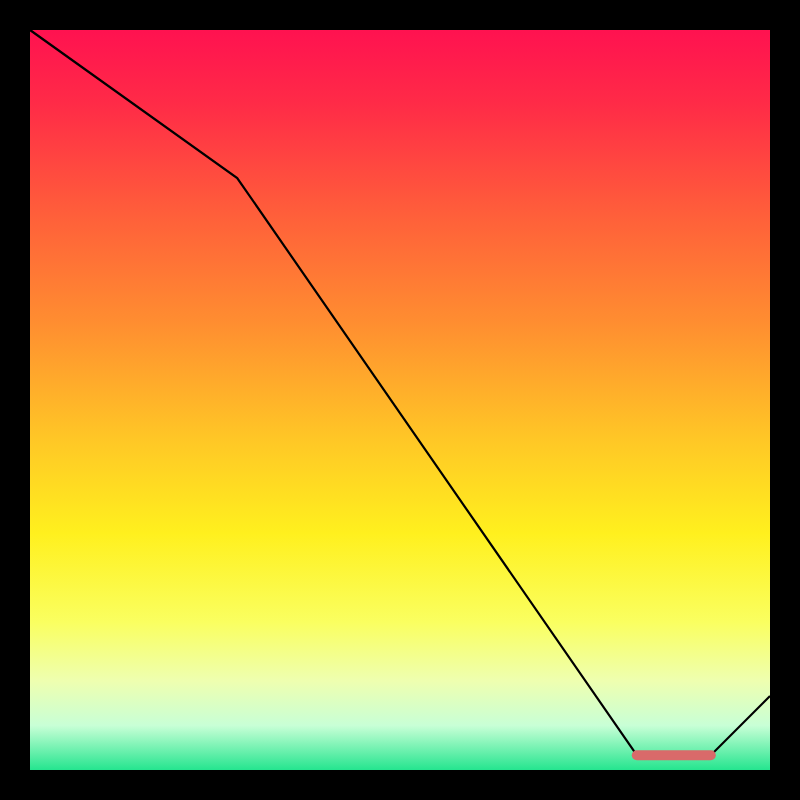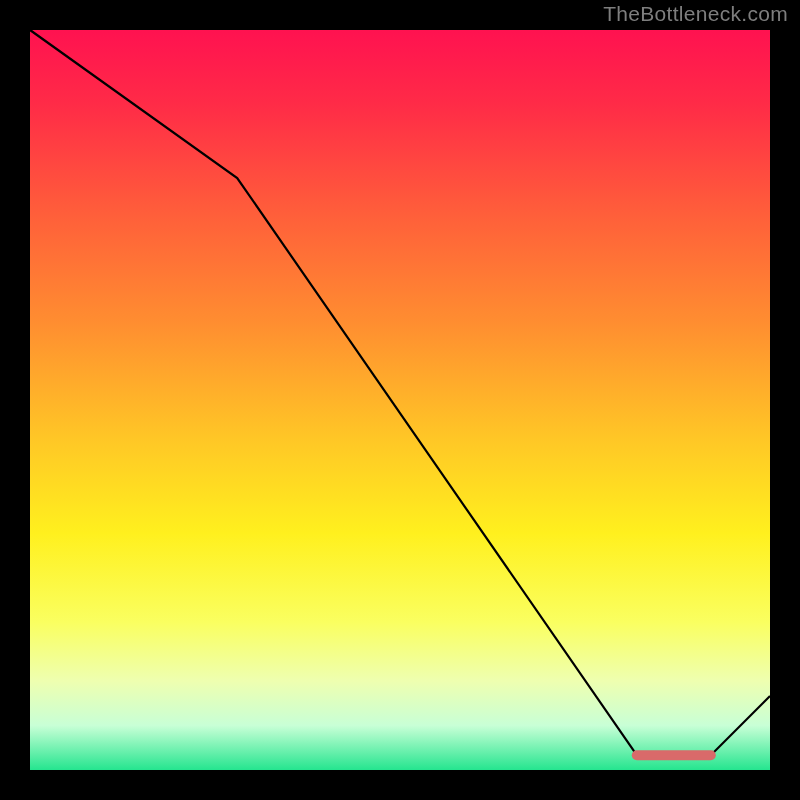--- a/index.html
+++ b/index.html
@@ -27,21 +27,20 @@
     font-weight: 500;
   }
   svg {
     display: block;
   }
 </style>
 </head>
 <body>
 
 <div class="container">
-  <div class="attribution">TheBottleneck.com</div>
   <svg id="chart-svg" width="800" height="800">
     <defs>
       <linearGradient id="bg-grad" x1="0" y1="0" x2="0" y2="1">
           <stop offset="0%" stop-color="#ff1250"></stop>
           <stop offset="10%" stop-color="#ff2b47"></stop>
           <stop offset="25%" stop-color="#ff5f3a"></stop>
           <stop offset="40%" stop-color="#ff8f30"></stop>
           <stop offset="55.00000000000001%" stop-color="#ffc626"></stop>
           <stop offset="68%" stop-color="#fff01e"></stop>
           <stop offset="80%" stop-color="#faff60"></stop>

